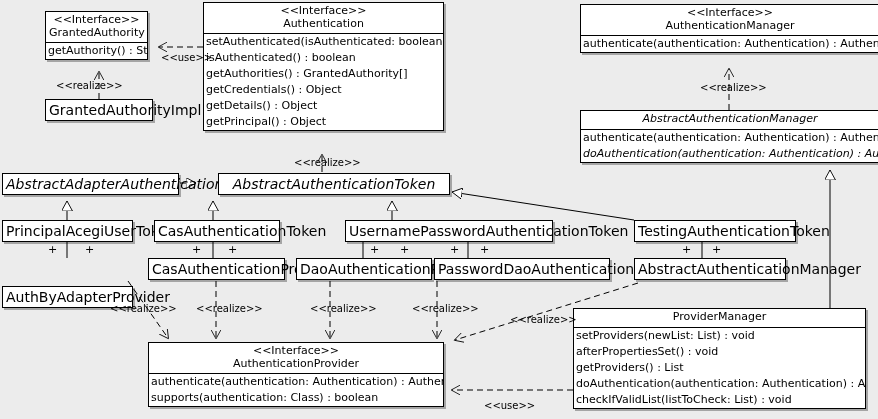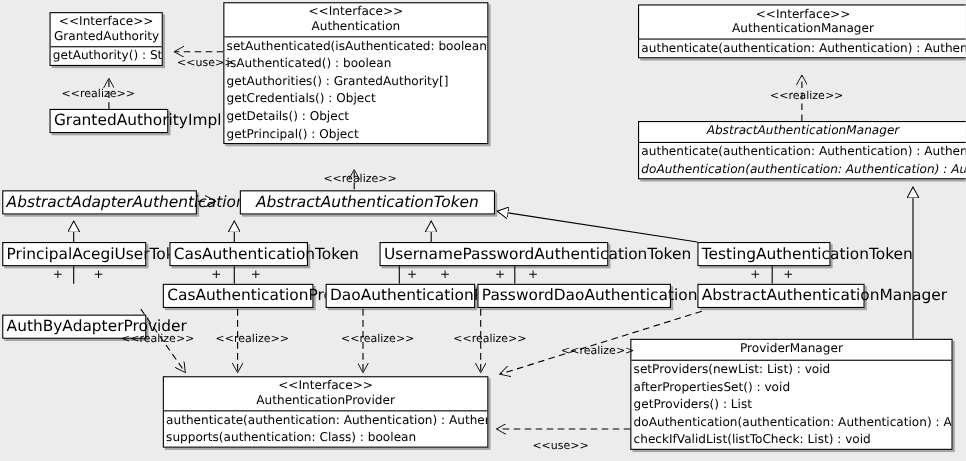--- a/index.html
+++ b/index.html
@@ -293,21 +293,21 @@
       <span class="cls-name">CasAuthenticationToken</span>
     </div>
   </div>
 
   <div class="uml-box compact" style="left:345px; top:220px; width:208px;">
     <div class="uml-head">
       <span class="cls-name">UsernamePasswordAuthenticationToken</span>
     </div>
   </div>
 
-  <div class="uml-box compact" style="left:634px; top:220px; width:121px;">
+  <div class="uml-box compact" style="left:634px; top:220px; width:162px;">
     <div class="uml-head">
       <span class="cls-name">TestingAuthenticationToken</span>
     </div>
   </div>
 
   <div class="uml-box compact" style="left:2px; top:258px; width:131px;margin-top:28px;">
     <div class="uml-head">
       <span class="cls-name">AuthByAdapterProvider</span>
     </div>
   </div>

